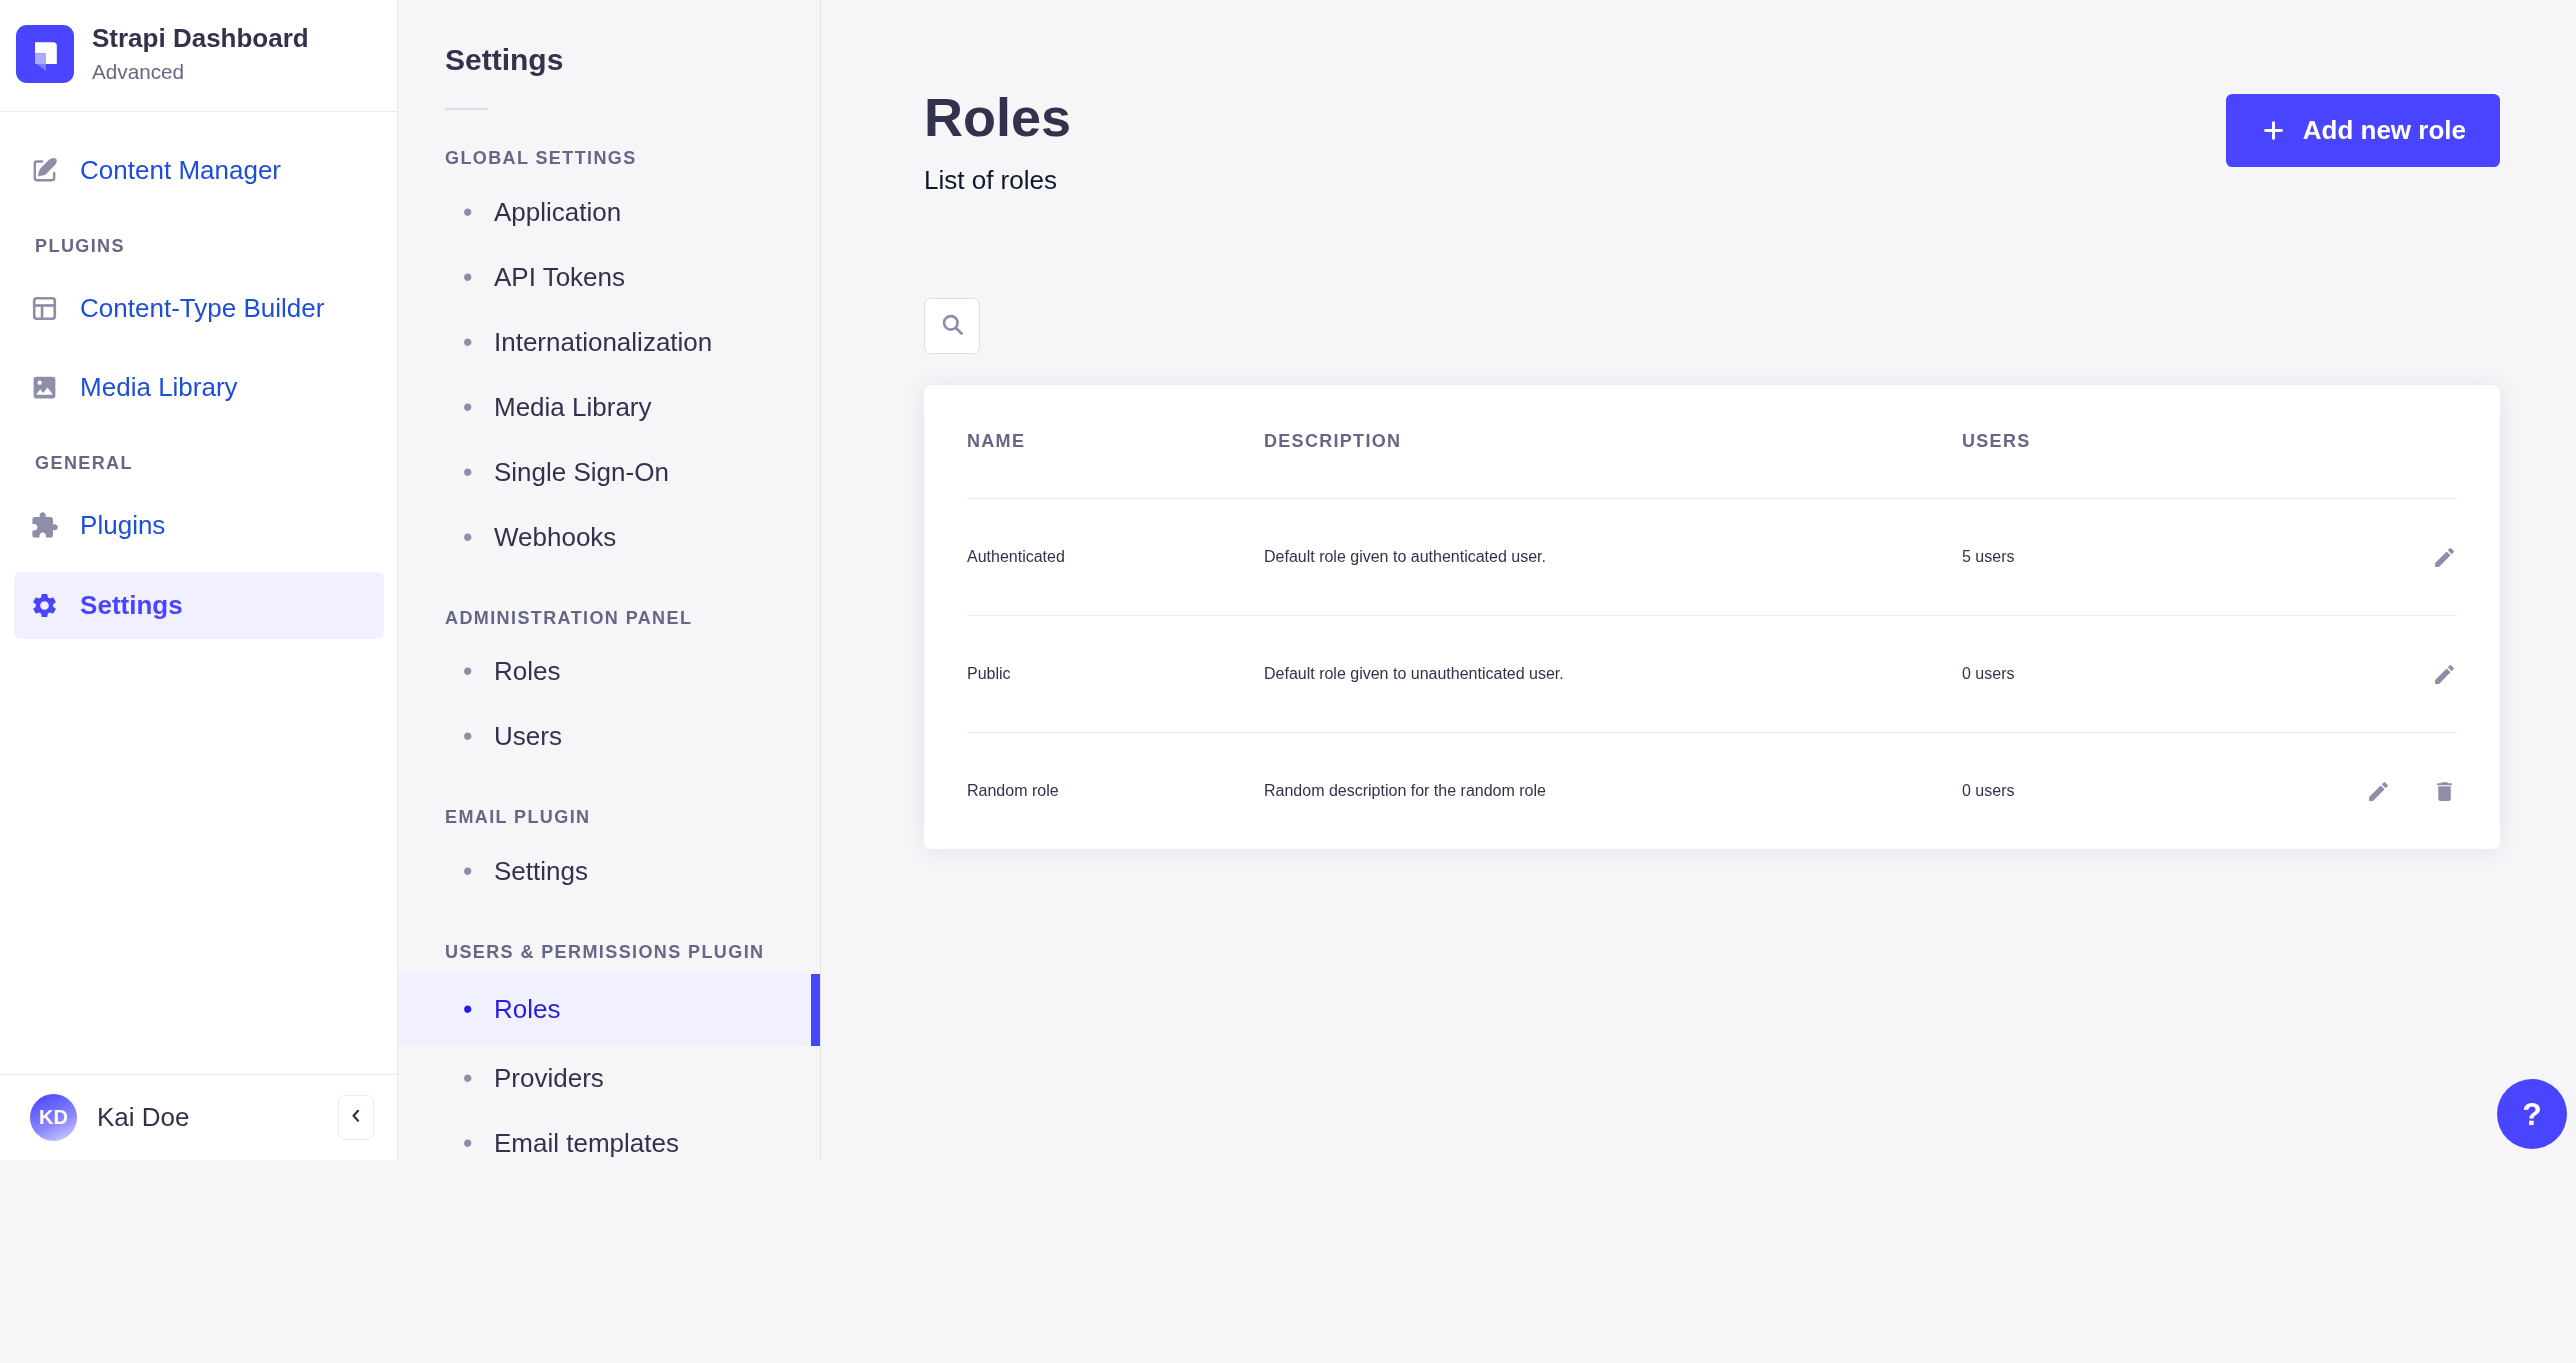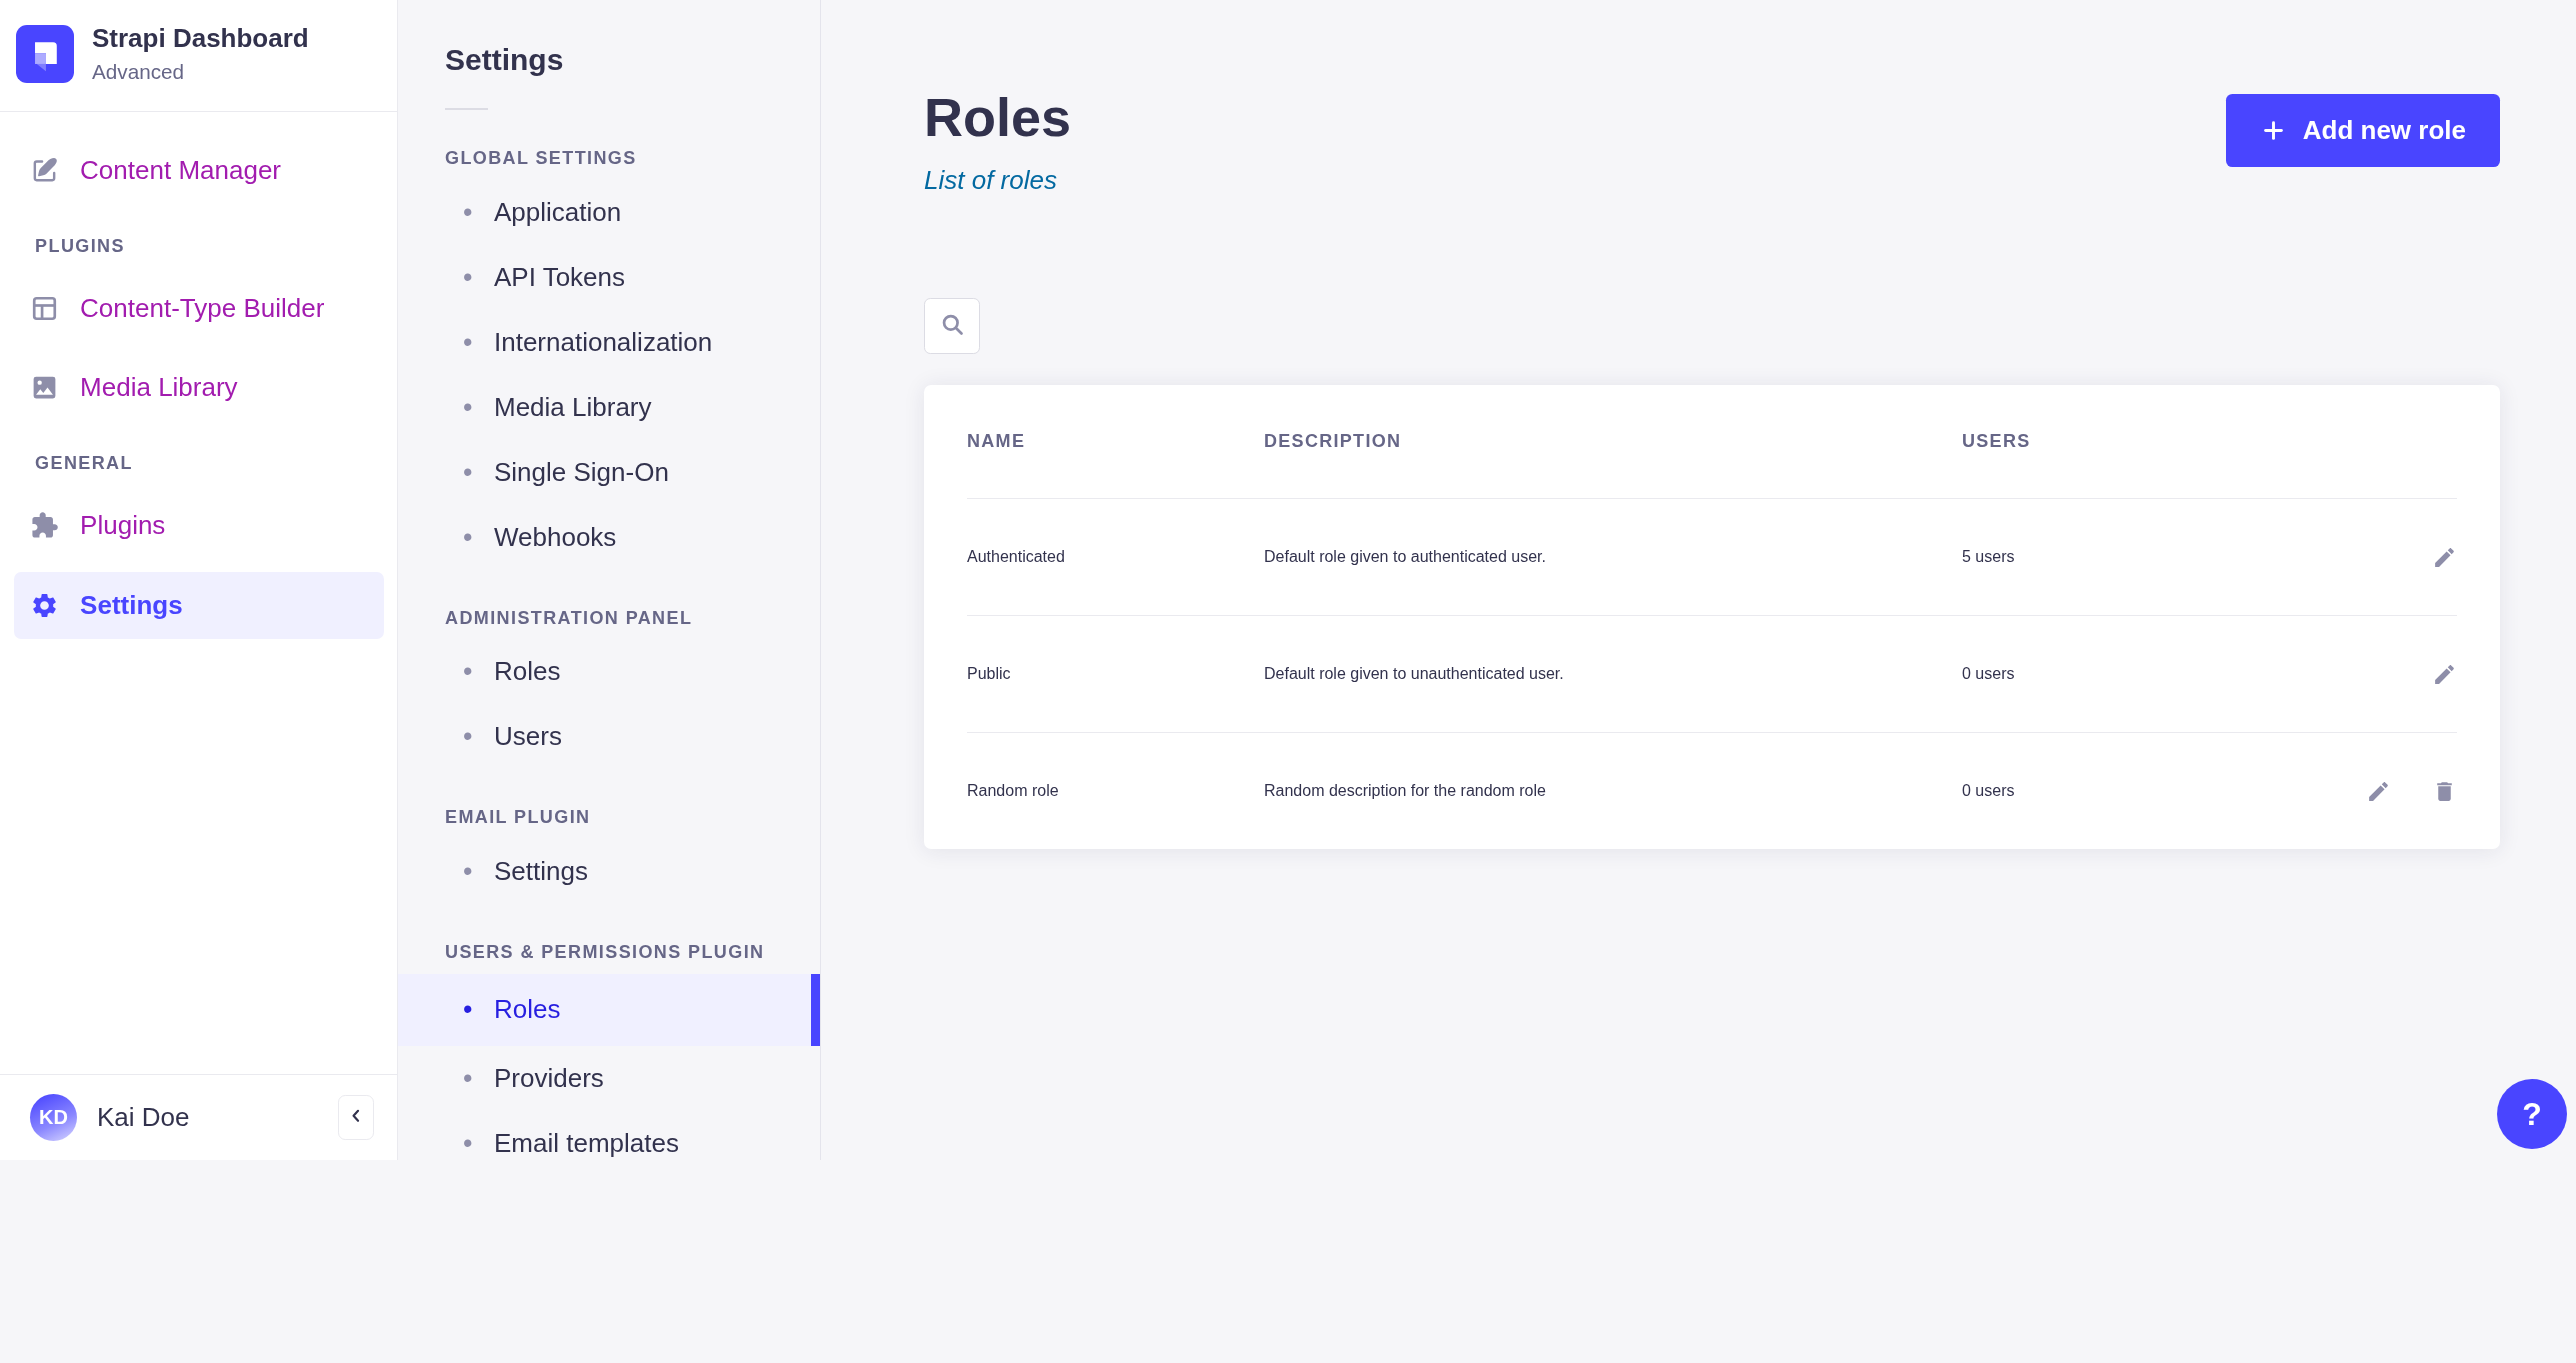--- a/index.html
+++ b/index.html
@@ -11,21 +11,21 @@
   
   .sidebar{width:397px;min-width:397px;background:#ffffff;border-right:0.9px solid #eaeaef;
     display:flex;flex-direction:column;}
   .brand{display:flex;align-items:center;gap:18px;padding:23.4px 21.6px 27px 16px;border-bottom:0.9px solid #eaeaef;}
   .brand-logo{width:58px;height:58px;flex:0 0 58px;}
   .brand-text{display:flex;flex-direction:column;gap:5.4px;}
   .brand-title{font-size:26px;font-weight:bold;color:#32324d;}
   .brand-sub{font-size:20.7px;color:#666687;}
   .nav{padding:25px 13.5px 0 13.5px;flex:1;}
   .nav-item{display:flex;align-items:center;gap:21.6px;height:67px;margin-bottom:12.6px;
-    padding:0 16px;border-radius:7.2px;font-size:26px;color:#a21caf;cursor:pointer;}
+    padding:0 16px;border-radius:7.2px;font-size:26px;color:#1d4ed8;cursor:pointer;}
   .nav-item .icon{width:29px;height:29px;color:#8e8ea9;display:flex;}
   .nav-item .icon svg{width:100%;height:100%;}
   .nav-item.active{background:#f0f0ff;color:#4945ff;font-weight:bold;}
   .nav-item.active .icon{color:#4945ff;}
   .section-label{font-size:18px;font-weight:bold;letter-spacing:1.4px;color:#666687;
     padding:0 10.8px;margin:32px 0 18px 10.8px;}
   .sidebar-footer{border-top:0.9px solid #eaeaef;height:85px;display:flex;align-items:center;
     padding:0 23.4px 0 30px;gap:20px;}
   .avatar{width:47px;height:47px;border-radius:50%;color:#fff;font-weight:bold;font-size:20px;
     display:flex;align-items:center;justify-content:center;
@@ -44,21 +44,21 @@
   .subnav-item{display:flex;align-items:center;height:65px;padding:0 36px 0 65px;
     font-size:26px;color:#32324d;cursor:pointer;position:relative;}
   .subnav-item .bullet{width:31px;color:#8e8ea9;font-size:27px;line-height:1;}
   .subnav-item.active{background:#f0f0ff;color:#271fe0;height:72px;}
   .subnav-item.active .bullet{color:#271fe0;}
   .subnav-item.active::after{content:"";position:absolute;right:0;top:0;bottom:0;width:9px;background:#4945ff;}
   
   .main{flex:1;padding:0 76px 0 103px;box-sizing:border-box;}
   .main-header{display:flex;justify-content:space-between;align-items:flex-start;margin-top:88px;}
   .page-title{font-size:54px;font-weight:bold;color:#32324d;line-height:1.1;}
-  .page-subtitle{font-size:26px;color:#0369a1;margin-top:18px;font-style:italic;}
+  .page-subtitle{font-size:26px;color:#0f172a;margin-top:18px;}
   .add-btn{height:73px;background:#4945ff;color:#ffffff;border:none;border-radius:6.3px;
     font-family:"Liberation Sans", sans-serif;font-size:26px;font-weight:bold;
     padding:0 34px;display:flex;align-items:center;gap:16px;cursor:pointer;margin-top:6.3px;}
   .add-btn .icon{width:27px;height:27px;display:flex;}
   .toolbar{margin-top:102px;}
   .search-btn{width:56px;height:56px;background:#fff;border:0.9px solid #dcdce4;border-radius:6.3px;
     display:flex;align-items:center;justify-content:center;color:#8e8ea9;cursor:pointer;}
   .search-btn svg{width:27px;height:27px;}
   .table-card{margin-top:31px;background:#ffffff;border-radius:7.2px;
     box-shadow:0 1.8px 22.5px rgba(33,33,82,0.09);overflow:hidden;}

